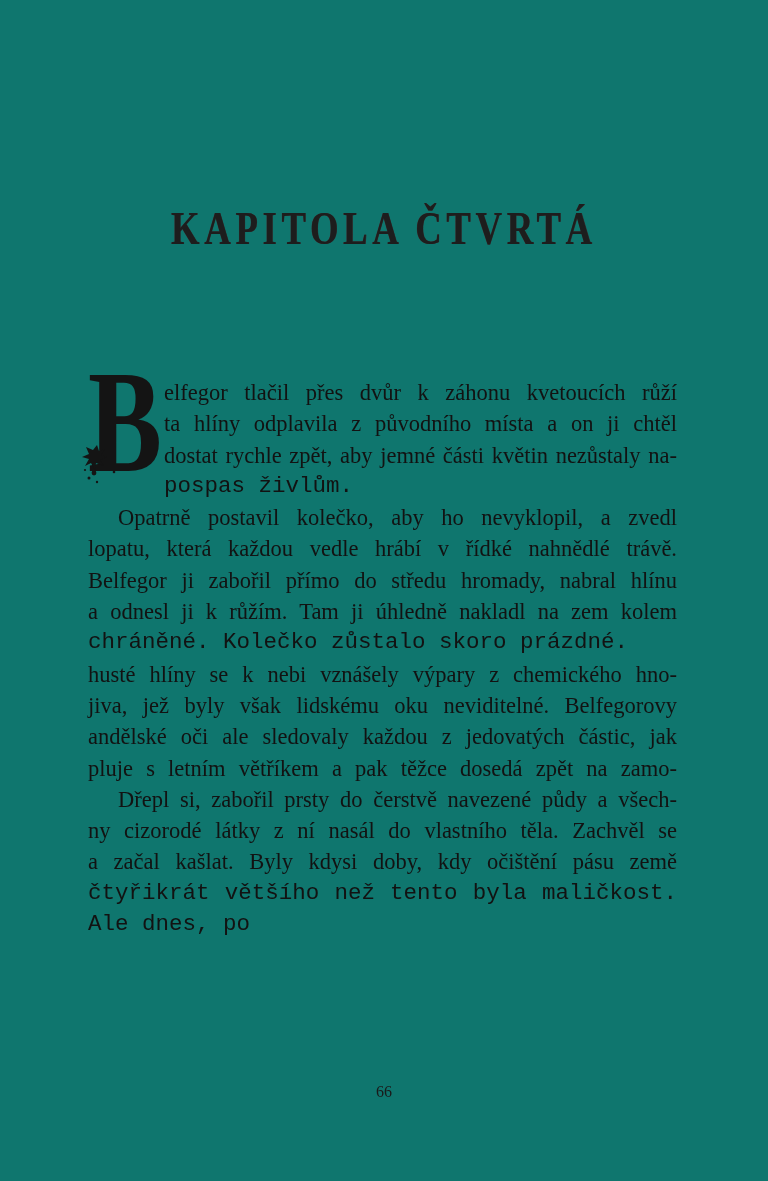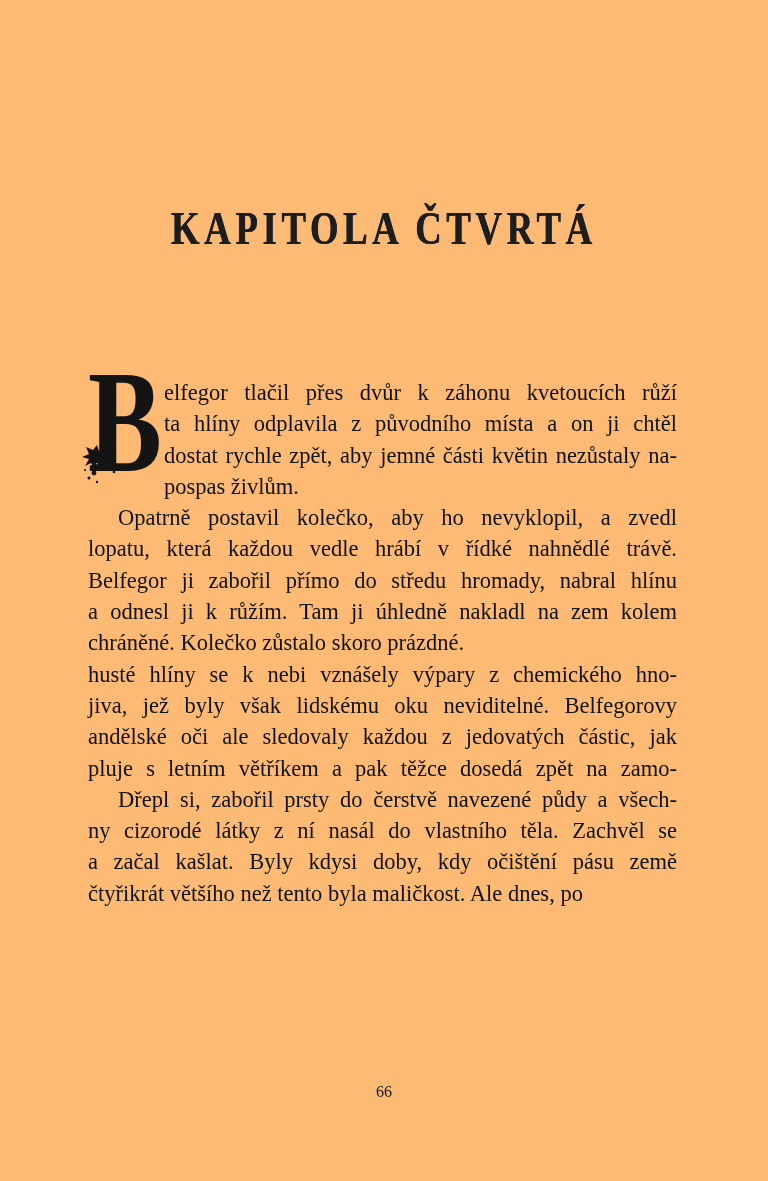--- a/index.html
+++ b/index.html
@@ -4,21 +4,21 @@
 <style>
   html, body {
     margin: 0;
     padding: 0;
     background: #ffffff;
   }
   .page {
     position: relative;
     width: 768px;
     height: 1181px;
-    background: #fdba74;
+    background: #0f766e;
     overflow: hidden;
     font-family: "Liberation Serif", serif;
     color: #161616;
   }
   .chapter-title {
     position: absolute;
     top: 203px;
     left: 0;
     width: 768px;
     text-align: center;
@@ -48,20 +48,21 @@
     margin: 0;
   }
   .line {
     line-height: 31.3px;
     text-align: justify;
     text-align-last: justify;
     white-space: normal;
   }
   .line.last {
     text-align-last: left;
+    font-family: Liberation Mono, monospace;
   }
   .line.indent {
     text-indent: 30px;
   }
   .dropcap-box {
     float: left;
     width: 76px;
     height: 94px;
     position: relative;
   }

